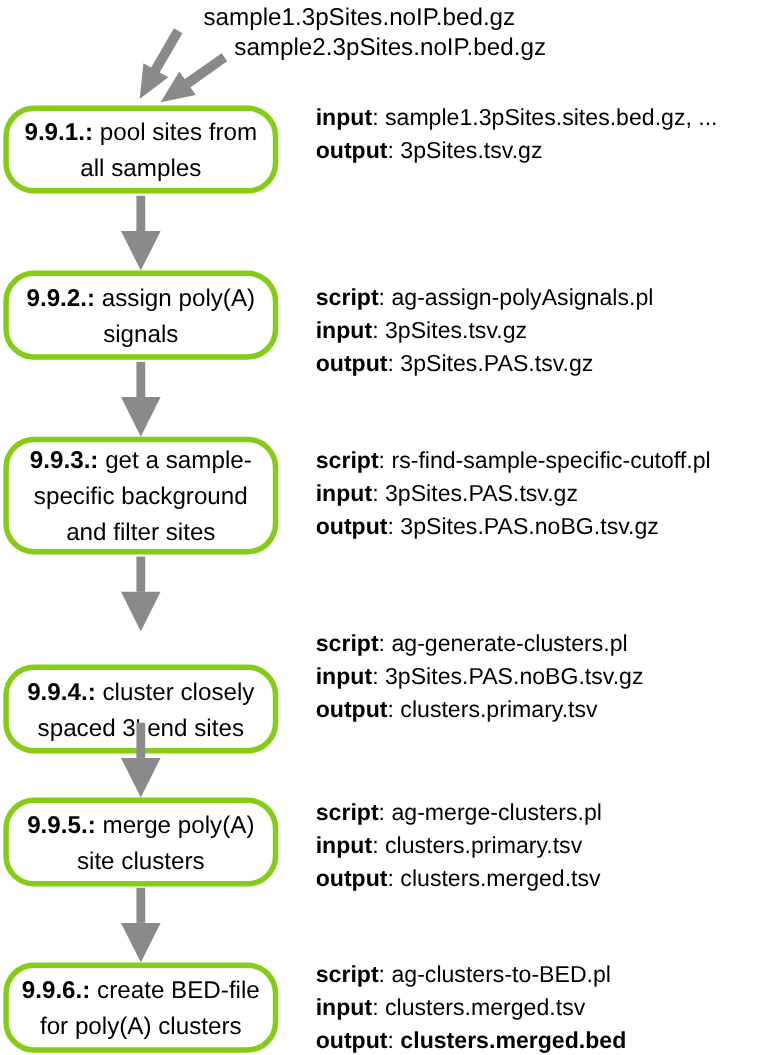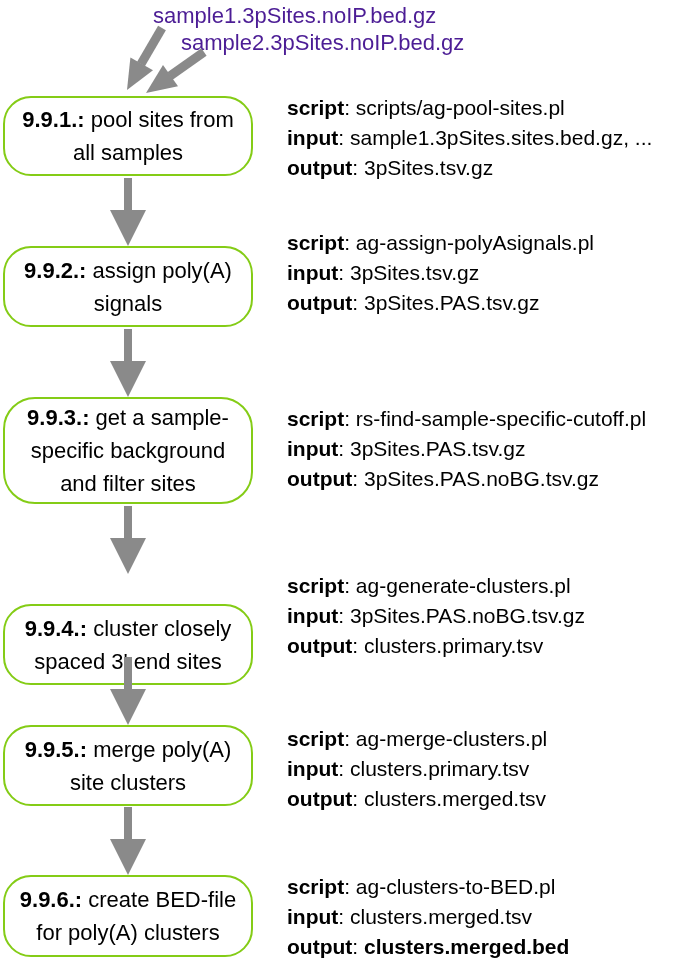--- a/index.html
+++ b/index.html
@@ -1,54 +1,54 @@
 <!DOCTYPE html>
 <html><head>
 <meta charset="utf-8">
 <style>
   html,body{margin:0;padding:0;background:#ffffff;}
   body{font-family:"Liberation Sans","DejaVu Sans",sans-serif;color:#000;}
   .canvas{position:relative;width:700px;height:959px;background:#fff;overflow:hidden;}
 
-  .top-label{position:absolute;font-size:22px;white-space:nowrap;color:#4c1d95;}
+  .top-label{position:absolute;font-size:22px;white-space:nowrap;color:#000000;margin-left:32px;}
   #top-label-1{left:153px;top:3px;}
   #top-label-2{left:181px;top:30px;}
 
   .top-arrows{position:absolute;left:0;top:0;width:260px;height:100px;}
 
   .step-box{
     position:absolute;left:3px;width:250px;
     box-sizing:border-box;
-    border:2px solid #84cc16;border-radius:28px;background:#fff;
+    border:5px solid #84cc16;border-radius:28px;background:#fff;
     display:flex;align-items:center;justify-content:center;
     text-align:center;font-size:22px;line-height:33px;
     padding:2px 8px;
   }
   .step-box b{font-weight:bold;}
   #box-1{top:96px;height:80px;}
   #box-2{top:246px;height:81px;}
-  #box-3{top:397px;height:107px;border-radius:32px;}
+  #box-3{top:397px;height:107px;}
   #box-4{top:604px;height:81px;}
   #box-5{top:725px;height:81px;align-items:center;}
   #box-6{top:875px;height:82px;}
 
   .v-arrow{position:absolute;left:110px;width:36px;}
   .v-arrow .shaft{width:8px;height:32px;background:#8a8a8a;margin:0 auto;}
   .v-arrow .head{width:0;height:0;border-left:18px solid transparent;border-right:18px solid transparent;border-top:36px solid #8a8a8a;}
   #varrow-1{top:178px;}
   #varrow-2{top:329px;}
   #varrow-3{top:506px;}
   #varrow-4{top:657px;}
   #varrow-5{top:807px;}
 
   .details{position:absolute;left:287px;width:405px;font-size:21px;line-height:30px;}
   .details .lbl{font-weight:bold;}
   .details .bold{font-weight:bold;}
   #details-1{top:93px;}
-  #details-2{top:228px;}
+  #details-2{top:256px;}
   #details-3{top:404px;}
   #details-4{top:571px;}
   #details-5{top:724px;}
   #details-6{top:872px;}
 </style>
 </head>
 <body>
 
 <div class="canvas">
 
@@ -96,21 +96,20 @@
   <div class="v-arrow" id="varrow-4">
       <div class="shaft"></div>
       <div class="head"></div>
     </div>
   <div class="v-arrow" id="varrow-5">
       <div class="shaft"></div>
       <div class="head"></div>
     </div>
 
   <div class="details" id="details-1">
-    <div><span class="lbl">script</span><span>: </span><span>scripts/ag-pool-sites.pl</span></div>
     <div><span class="lbl">input</span><span>: </span><span>sample1.3pSites.sites.bed.gz, ...</span></div>
     <div><span class="lbl">output</span><span>: </span><span>3pSites.tsv.gz</span></div>
   </div>
   <div class="details" id="details-2">
     <div><span class="lbl">script</span><span>: </span><span>ag-assign-polyAsignals.pl</span></div>
     <div><span class="lbl">input</span><span>: </span><span>3pSites.tsv.gz</span></div>
     <div><span class="lbl">output</span><span>: </span><span>3pSites.PAS.tsv.gz</span></div>
   </div>
   <div class="details" id="details-3">
     <div><span class="lbl">script</span><span>: </span><span>rs-find-sample-specific-cutoff.pl</span></div>

